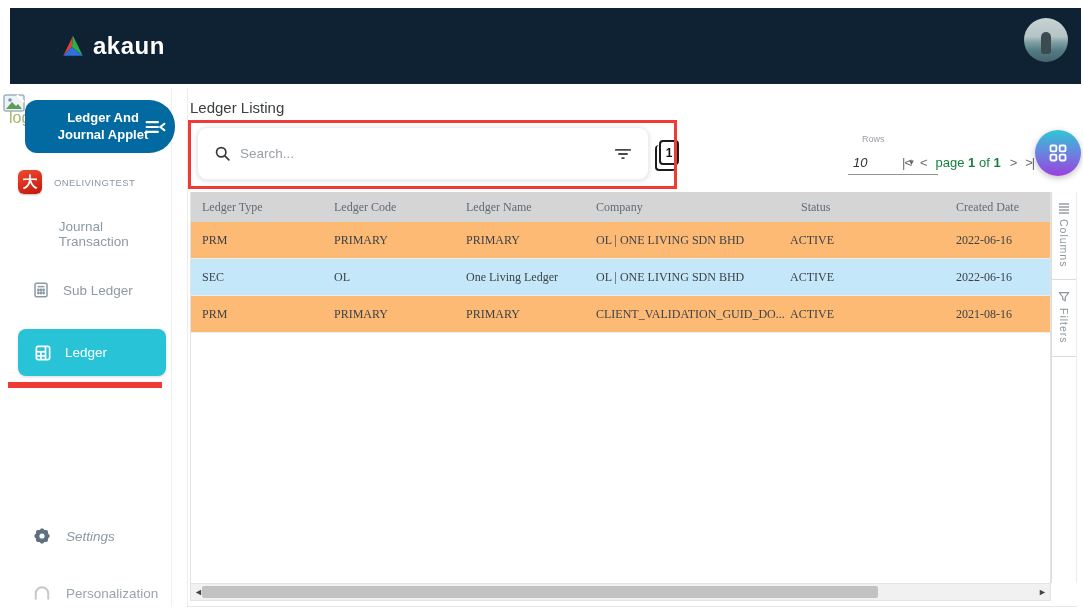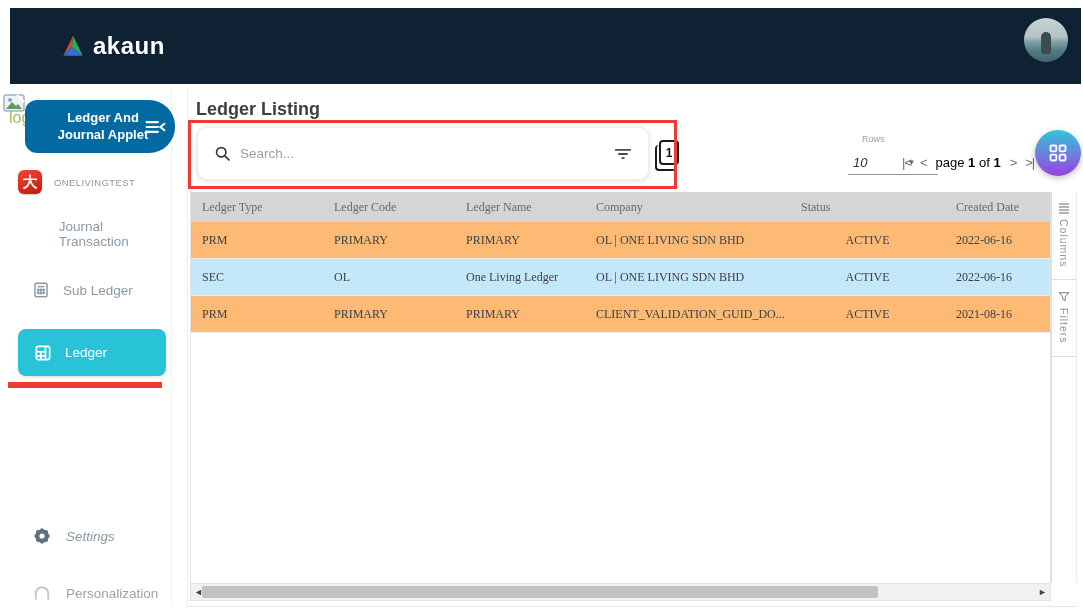--- a/index.html
+++ b/index.html
@@ -31,45 +31,45 @@
   .i-glyph .dot { width:4px; height:4px; background:#7d8d98; margin-bottom:2px; }
   .i-glyph .bar { width:4px; height:10px; background:#7d8d98; }
   .nav-subledger { top:193px; left:26px; }
   .nav-active { position:absolute; left:12px; top:241px; width:148px; height:47px; background:#29c3d8; border-radius:8px; display:flex; align-items:center; gap:12px; padding-left:15px; color:#fff; font-size:13.5px; cursor:pointer; box-shadow:0 1px 3px rgba(0,0,0,.15); }
   .red-underline { position:absolute; left:2px; top:294px; width:154px; height:6px; background:#ef3b33; }
   .nav-settings { top:438px; left:26px; gap:14px;font-style:italic; }
   .nav-person { top:495px; left:26px; gap:14px; color:#98a5ad; }
 
   
   .content { position:absolute; left:187px; top:88px; width:890px; height:519px; background:#fff; border-left:1px solid #ededed; border-bottom:1px solid #e6e6e6; }
-  .content-title { position:absolute; left:8px; top:11px; font-size:18px; color:#3c4043;font-weight:bold; }
+  .content-title { position:absolute; left:2px; top:11px; font-size:15px; color:#3c4043; }
   .annotation-box { position:absolute; left:0px; top:32px; width:489px; height:69px; border:3px solid #ef3b33; pointer-events:none; }
   .search-card { position:absolute; left:9px; top:39px; width:452px; height:53px; background:#fff; border:1px solid #efefef; border-radius:10px; box-shadow:0 1px 5px rgba(0,0,0,.14); display:flex; align-items:center; padding:0 16px; }
   .search-input { flex:1; border:none; outline:none; font-size:13.5px; color:#444; margin-left:9px; font-family:"Liberation Sans",sans-serif; }
   .search-input::placeholder { color:#9aa0a6; }
   .pages-icon { position:absolute; left:471px; top:52px; width:20px; height:25px; border:2px solid #1c1c1c; border-radius:4px; background:#fff; display:flex; align-items:center; justify-content:center; font-size:12px; font-weight:bold; color:#111; z-index:0; cursor:pointer; }
   .pages-icon::before { content:""; position:absolute; left:-6px; top:3px; width:19px; height:24px; border-left:2px solid #1c1c1c; border-bottom:2px solid #1c1c1c; border-radius:4px; z-index:-1; }
   .rows-label { position:absolute; left:674px; top:46px; font-size:9px; color:#9aa0a6; }
   .rows-select { position:absolute; left:660px; top:62px; width:90px; height:25px; border-bottom:1px solid #949494; display:flex; align-items:center; cursor:pointer;font-style:italic; }
   .rows-value { font-size:13px; color:#333; margin-left:5px; }
   .rows-caret { font-size:8px; color:#666; margin-left:40px; }
   .pagination { position:absolute; left:714px; top:67px; display:flex; align-items:center; gap:9px; font-size:13px; color:#6d6d6d; }
   .pg-btn { cursor:pointer; letter-spacing:-1px; }
-  .pg-text { color:#000000; letter-spacing:0; }
+  .pg-text { color:#15803d; letter-spacing:0; }
   .pg-text b { font-weight:bold; }
   .fab { position:absolute; left:847px; top:42px; width:46px; height:46px; border-radius:50%; background:linear-gradient(180deg,#30c7d4 0%,#6e7de0 55%,#9a41dd 100%); display:flex; align-items:center; justify-content:center; cursor:pointer; box-shadow:0 2px 6px rgba(0,0,0,.25); }
 
   
   .tablewrap { position:absolute; left:2px; top:104px; width:861px; height:391px; border-left:1px solid #e3e3e3; border-right:1px solid #e3e3e3;font-family:Liberation Serif, serif; }
   .thead { display:flex; height:30px; background:#d5d5d5; align-items:center; color:#5f6b76; font-size:12px; }
   .trow { display:flex; height:37px; align-items:center; border-bottom:1px solid #ececec; color:#3d4247; font-size:12px; background:#fdba74; cursor:pointer; }
   .trow.hl { background:#c4e7f9; }
   .tcell { padding-left:11px; white-space:nowrap; overflow:hidden; text-overflow:ellipsis; }
   .c0 { width:132px; } .c1 { width:132px; } .c2 { width:130px; } .c3 { width:205px; } .c4 { width:155px; } .c5 { flex:1; }
-  .trow .c4 { text-align:center; padding-left:0; }
+  .trow .c4 { text-align:left; padding-left:0; }
   .hscroll { position:absolute; left:2px; top:495px; width:861px; height:18px; background:#f1f1f1; border:1px solid #e3e3e3; }
   .hthumb { position:absolute; left:11px; top:2px; width:676px; height:12px; background:#c2c2c2; border-radius:2px; cursor:grab; }
   .harrow { position:absolute; top:3px; font-size:9px; color:#444; cursor:pointer; line-height:11px; }
   .harrow.left { left:3px; } .harrow.right { right:3px; }
 
   
   .tabstrip { position:absolute; left:863px; top:104px; width:26px; height:391px; background:#fff; border-left:1px solid #dcdcdc; border-right:1px solid #ececec; }
   .vtab { display:flex; flex-direction:column; align-items:center; padding-top:11px; cursor:pointer; }
   .vtab-label { writing-mode:vertical-rl; font-size:10.5px; color:#8e969c; letter-spacing:1px; margin-top:5px; }
   .vtab-divider { width:100%; height:1px; background:#dcdcdc; margin-top:12px; }

